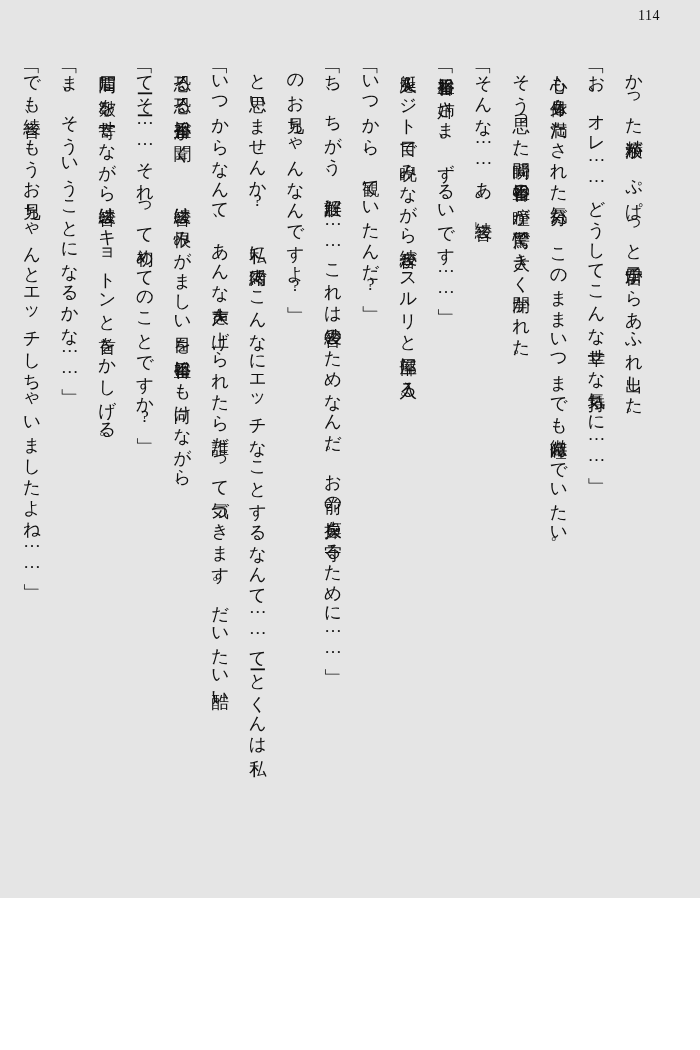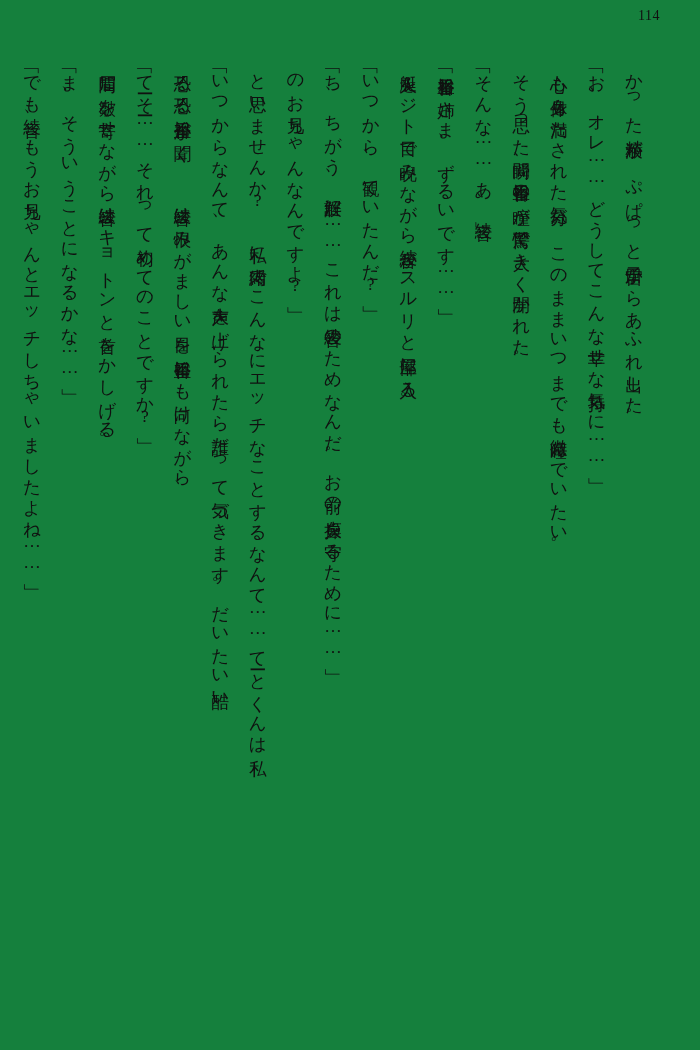--- a/index.html
+++ b/index.html
@@ -13,22 +13,22 @@
     font-family: "Liberation Serif", "DejaVu Serif", serif;
     color: #000000;
     position: relative;
     overflow: hidden;
   }
   #page {
     position: absolute;
     left: 0;
     top: 0;
     width: 700px;
-    height: 1050px;
-    background: #15803d;
+    height: 898px;
+    background: #e5e5e5;
   }
   #page-number {
     position: absolute;
     top: 8px;
     right: 40px;
     font-size: 14px;
     letter-spacing: 0.5px;
     color: #111;
     font-family: "Liberation Serif", "DejaVu Serif", serif;
   }

